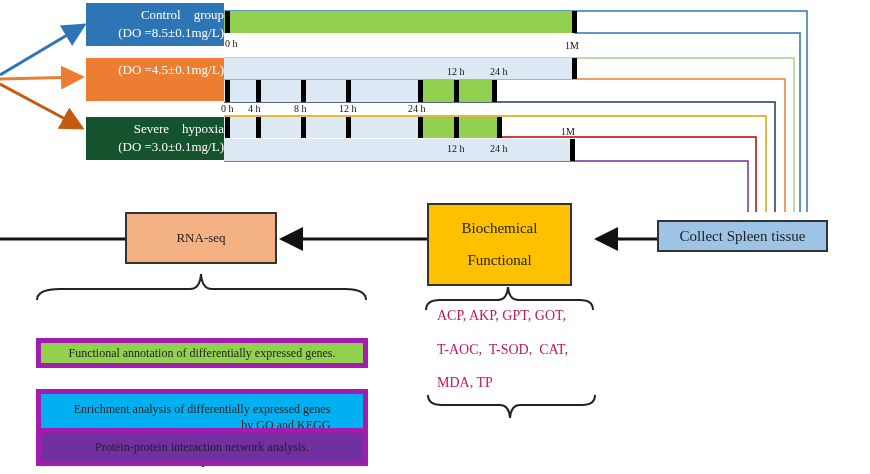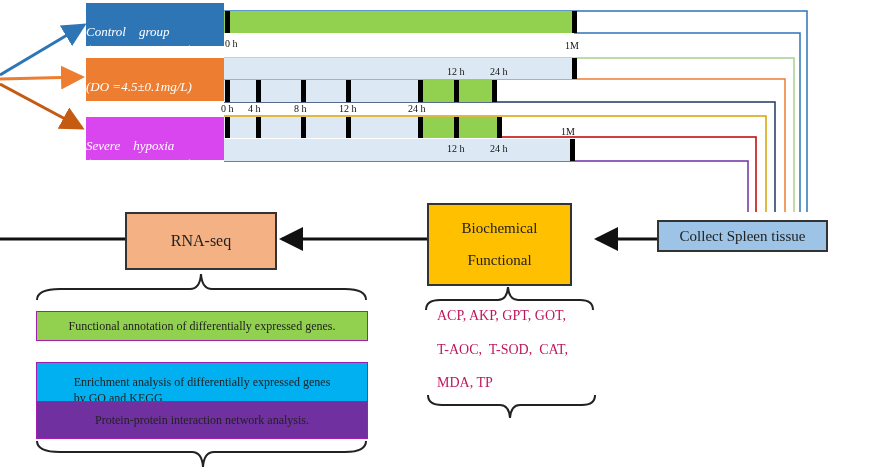--- a/index.html
+++ b/index.html
@@ -1,26 +1,26 @@
 <!DOCTYPE html>
 <html><head>
 <meta charset="utf-8">
 <style>
   html, body { margin: 0; padding: 0; background: #ffffff; }
   body { width: 870px; height: 474px; position: relative; overflow: hidden;
          font-family: "Liberation Serif", "DejaVu Serif", serif; }
   #diagram { position: absolute; left: 0; top: 0; width: 870px; height: 474px; }
   .group-box { position: absolute; left: 86px; width: 138px; height: 43px; color: #ffffff;
-               font-size: 13px; line-height: 18px; text-align: left; box-sizing: border-box; padding-top: 20px; font-style: italic; }
+               font-size: 13px; line-height: 18px; text-align: right; box-sizing: border-box; padding-top: 3px; }
   .group-box span { display: block; white-space: pre; }
   .node { position: absolute; box-sizing: border-box; border: 2px solid #333; color: #222;
           display: flex; align-items: center; justify-content: center; text-align: center; }
   .result { position: absolute; left: 36px; width: 332px; box-sizing: border-box; color: #222;
-            border: 1px solid #a21caf; font-size: 12px; text-align: left; display: flex;
-            align-items: center; justify-content: center; line-height: 16px; }
+            border: 5px solid #a21caf; font-size: 12px; text-align: right; display: flex;
+            align-items: center; justify-content: center; line-height: 16px; margin-top: 27px; }
   .param-line { position: absolute; left: 437px; font-size: 14px; color: #be185d; white-space: pre; }
   .tick-label { font-family: "Liberation Serif", "DejaVu Serif", serif; font-size: 10px; fill: #111; }
 </style>
 </head>
 <body>
 
 <svg id="diagram" width="870" height="474" viewBox="0 0 870 474">
   <defs>
     <marker id="ah-blue" markerWidth="8" markerHeight="8" refX="7" refY="4" orient="auto">
         <path d="M0,0 L8,4 L0,8 z" fill="#2e75b6"></path>
@@ -106,33 +106,33 @@
   <path d="M428,395 Q428,405 442,405 L500,405 Q509,405 510,418 Q511,405 520,405 L582,405 Q595,405 595,395" fill="none" stroke="#222" stroke-width="2"></path>
 </svg>
 
 <div class="group-box" style="top:3px;background:#2e75b6;">
   <span>Control    group</span>
   <span>(DO =8.5±0.1mg/L)</span>
 </div>
 <div class="group-box" style="top:58px;background:#ed7d31;">
   <span>(DO =4.5±0.1mg/L)</span>
 </div>
-<div class="group-box" style="top:117px;background:#d946ef;">
+<div class="group-box" style="top:117px;background:#14532d;">
   <span>Severe    hypoxia</span>
   <span>(DO =3.0±0.1mg/L)</span>
 </div>
 
 <div class="node" style="left:657px;top:220px;width:171px;height:32px;background:#9dc3e6;font-size:15px;">
   <span>Collect Spleen tissue</span>
 </div>
 <div class="node" style="left:427px;top:203px;width:145px;height:83px;background:#ffc000;font-size:15px;flex-direction:column;justify-content:space-around;padding:8px 0;">
   <span>Biochemical</span>
   <span>Functional</span>
 </div>
-<div class="node" style="left:125px;top:212px;width:152px;height:58px;background:#f4b183;font-size:16px;">
+<div class="node" style="left:125px;top:212px;width:152px;height:52px;background:#f4b183;font-size:13px;">
   <span>RNA-seq</span>
 </div>
 
 <div class="param-line" style="top:308px;">ACP, AKP, GPT, GOT,</div>
 <div class="param-line" style="top:342px;">T-AOC,  T-SOD,  CAT,</div>
 <div class="param-line" style="top:375px;">MDA, TP</div>
 
 <div class="result" style="top:311px;height:30px;background:#92d050;">
   <span>Functional annotation of differentially expressed genes.</span>
 </div>

